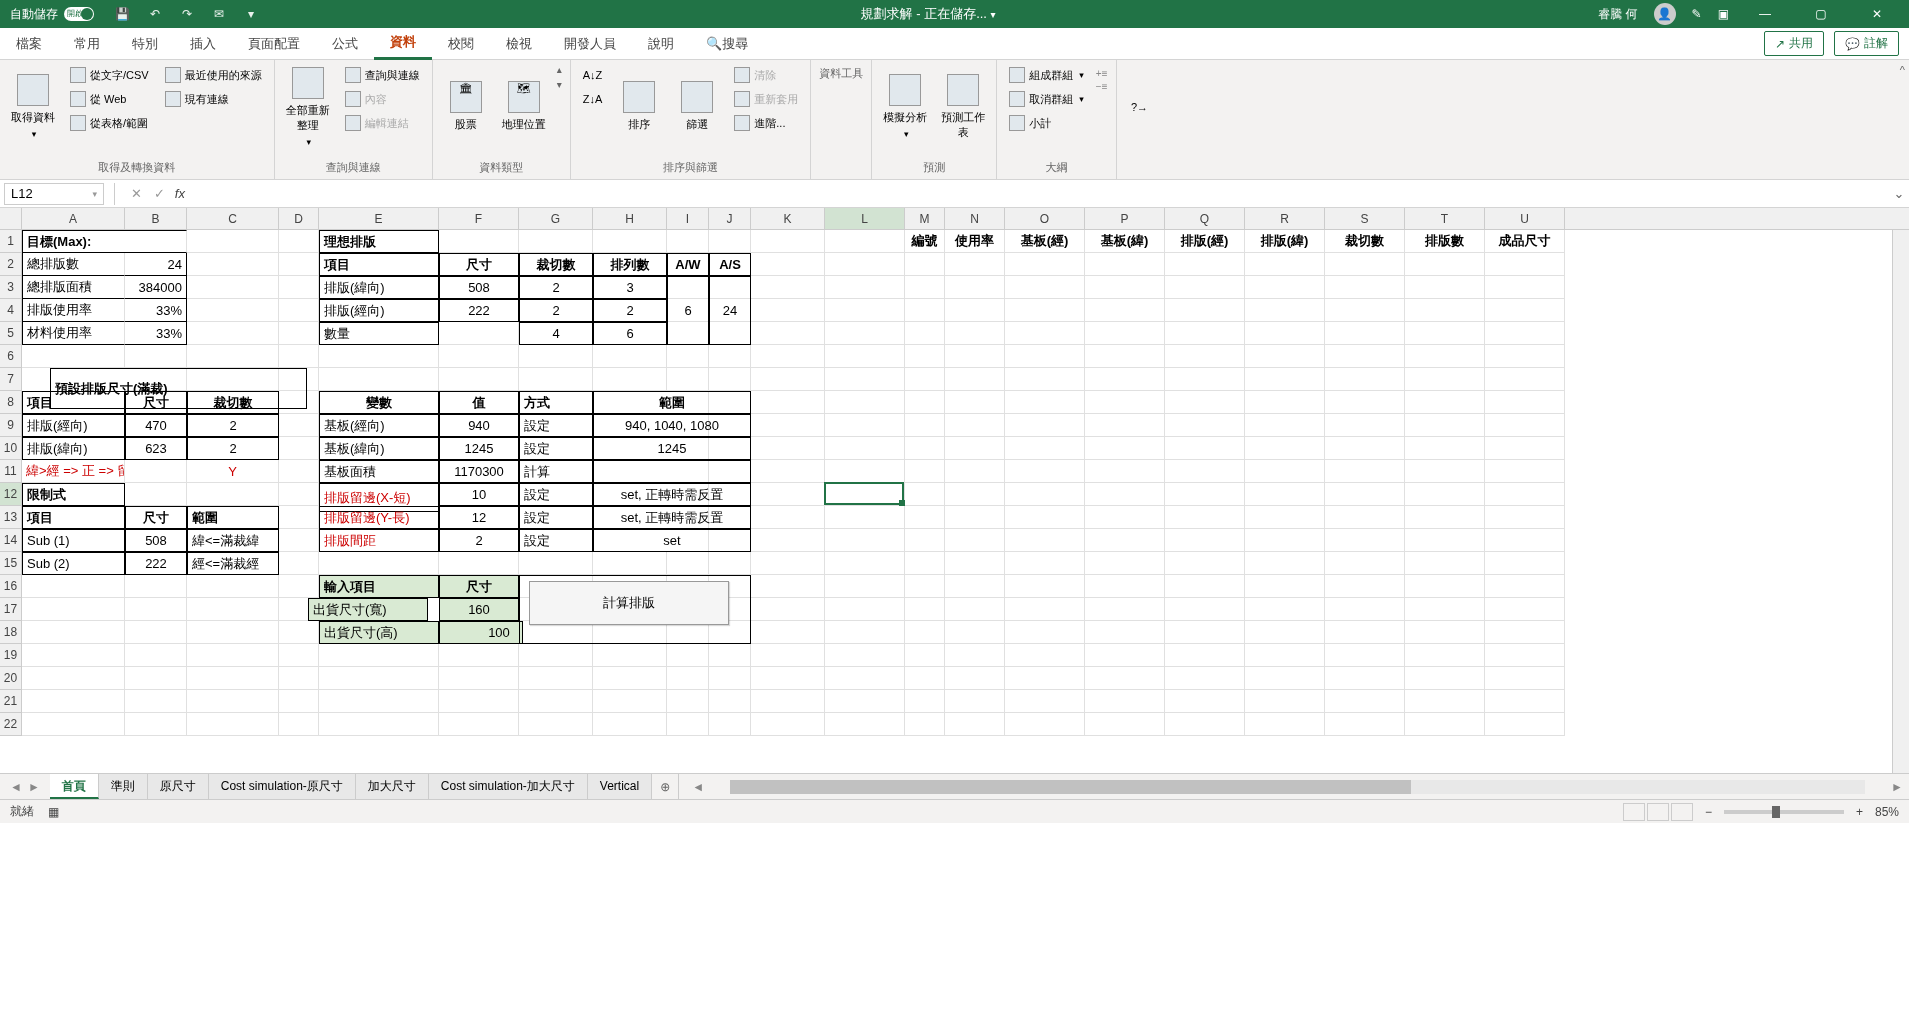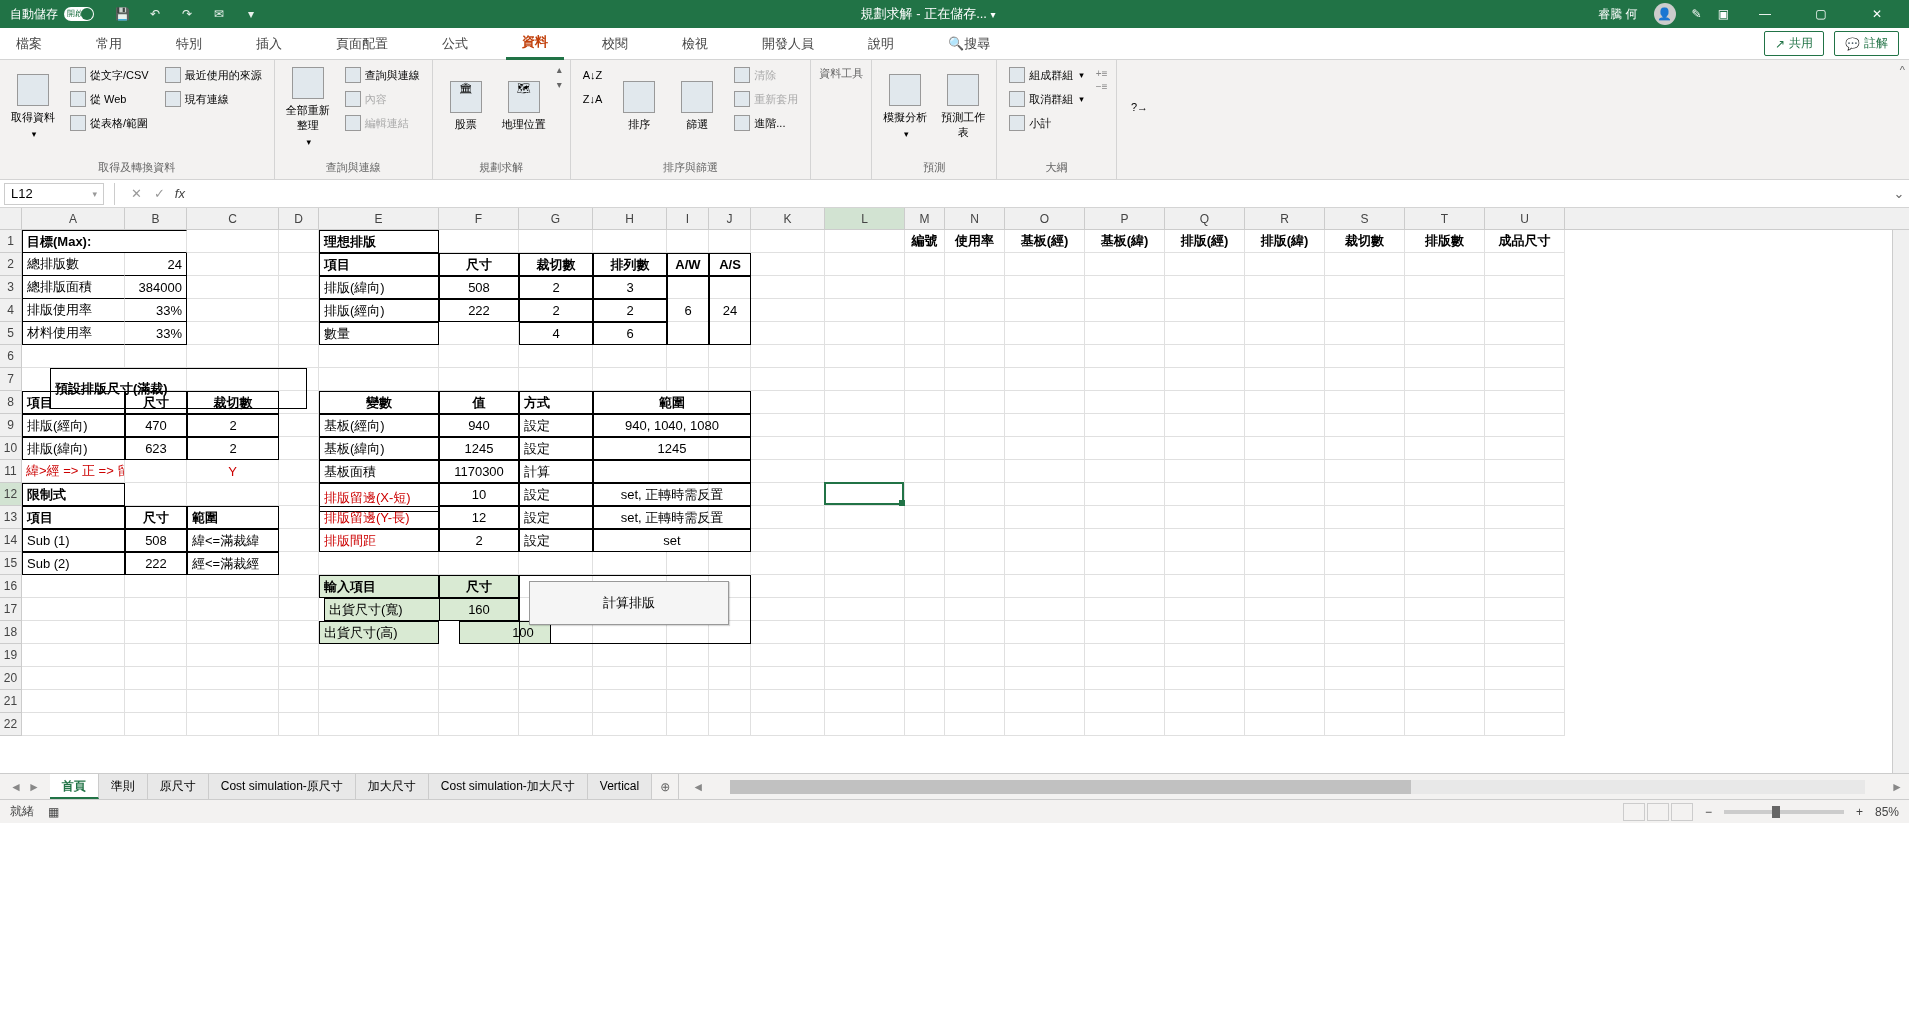--- a/index.html
+++ b/index.html
@@ -11,21 +11,21 @@
 .toggle { width: 30px; height: 14px; background: #fff; border-radius: 7px; position: relative; }
 .toggle::after { content: ''; position: absolute; right: 1px; top: 1px; width: 12px; height: 12px; background: #217346; border-radius: 50%; }
 .qat { display: flex; gap: 14px; padding: 0 10px; }
 .qat-icon { width: 18px; height: 18px; display: flex; align-items: center; justify-content: center; opacity: 0.9; }
 .title-center { flex: 1; text-align: center; font-size: 13px; }
 .title-right { display: flex; align-items: center; gap: 16px; padding: 0 12px; }
 .user-avatar { width: 22px; height: 22px; background: #ccc; border-radius: 50%; display: flex; align-items: center; justify-content: center; color:#666; }
 .win-btn { width: 40px; height: 28px; display: flex; align-items: center; justify-content: center; cursor: pointer; }
 
 
-.ribbon-tabs { height: 32px; background: #fff; border-bottom: 1px solid #d4d4d4; display: flex; align-items: center; gap: 22px; }
+.ribbon-tabs { height: 32px; background: #fff; border-bottom: 1px solid #d4d4d4; display: flex; align-items: center; }
 .tab { padding: 0 16px; height: 32px; display: flex; align-items: center; font-size: 13px; color: #444; cursor: pointer; }
 .tab.active { border-bottom: 3px solid #217346; font-weight: 600; color: #c2410c; }
 .tabs-right { margin-left: auto; display: flex; gap: 10px; padding-right: 10px; }
 .share-btn { border: 1px solid #217346; padding: 3px 10px; color: #217346; font-size: 12px; border-radius: 2px; display: flex; align-items: center; gap: 4px; }
 
 
 .ribbon { height: 120px; background: #f3f2f1; border-bottom: 1px solid #d4d4d4; display: flex; }
 .ribbon-group { border-right: 1px solid #d4d4d4; display: flex; flex-direction: column; padding: 4px 8px 2px; }
 .ribbon-group-body { flex: 1; display: flex; align-items: flex-start; gap: 8px; }
 .ribbon-group-label { text-align: center; font-size: 11px; color: #666; padding: 2px 0; }
@@ -206,21 +206,21 @@
         </div>
       <div class="ribbon-big-btn">
           <div class="ribbon-icon-lg">🗺</div>
           <span>地理位置</span>
         </div>
       <div style="display:flex;flex-direction:column;justify-content:center;gap:4px;font-size:10px;color:#666">
           <span>▴</span>
           <span>▾</span>
         </div>
     </div>
-    <div class="ribbon-group-label">規劃求解</div>
+    <div class="ribbon-group-label">資料類型</div>
   </div>
   <div class="ribbon-group">
     <div class="ribbon-group-body">
       <div class="ribbon-small-list">
         <div class="ribbon-small-btn">
             <span>A↓Z</span>
           </div>
         <div class="ribbon-small-btn">
             <span>Z↓A</span>
           </div>
@@ -809,24 +809,24 @@
       <div class="cell red b-all" style="left: 297px; top: 276px; width: 120px; height: 23px;">排版留邊(Y-長)</div>
       <div class="cell center b-all" style="left: 417px; top: 276px; width: 80px; height: 23px;">12</div>
       <div class="cell b-all" style="left: 497px; top: 276px; width: 74px; height: 23px;">設定</div>
       <div class="cell center b-all" style="left: 571px; top: 276px; width: 158px; height: 23px;">set, 正轉時需反置</div>
       <div class="cell red b-all" style="left: 297px; top: 299px; width: 120px; height: 23px;">排版間距</div>
       <div class="cell center b-all" style="left: 417px; top: 299px; width: 80px; height: 23px;">2</div>
       <div class="cell b-all" style="left: 497px; top: 299px; width: 74px; height: 23px;">設定</div>
       <div class="cell center b-all" style="left: 571px; top: 299px; width: 158px; height: 23px;">set</div>
       <div class="cell bold green-bg b-all" style="left: 297px; top: 345px; width: 120px; height: 23px;">輸入項目</div>
       <div class="cell bold center green-bg b-all" style="left: 417px; top: 345px; width: 80px; height: 23px;">尺寸</div>
-      <div class="cell green-bg b-all" style="left: 302px; top: 368px; width: 120px; height: 23px;">出貨尺寸(寬)</div>
+      <div class="cell green-bg b-all" style="left: 286px; top: 368px; width: 120px; height: 23px;">出貨尺寸(寬)</div>
       <div class="cell center green-bg b-all" style="left: 417px; top: 368px; width: 80px; height: 23px;">160</div>
       <div class="cell green-bg b-all" style="left: 297px; top: 391px; width: 120px; height: 23px;">出貨尺寸(高)</div>
-      <div class="cell center green-bg b-all" style="left: 437px; top: 391px; width: 92px; height: 23px; padding-left: 40px;">100</div>
+      <div class="cell center green-bg b-all" style="left: 417px; top: 391px; width: 84px; height: 23px; padding-left: 40px;">100</div>
       <div class="cell bold center" style="left: 883px; top: 0px; width: 40px; height: 23px;">編號</div>
       <div class="cell bold center" style="left: 923px; top: 0px; width: 60px; height: 23px;">使用率</div>
       <div class="cell bold center" style="left: 983px; top: 0px; width: 80px; height: 23px;">基板(經)</div>
       <div class="cell bold center" style="left: 1063px; top: 0px; width: 80px; height: 23px;">基板(緯)</div>
       <div class="cell bold center" style="left: 1143px; top: 0px; width: 80px; height: 23px;">排版(經)</div>
       <div class="cell bold center" style="left: 1223px; top: 0px; width: 80px; height: 23px;">排版(緯)</div>
       <div class="cell bold center" style="left: 1303px; top: 0px; width: 80px; height: 23px;">裁切數</div>
       <div class="cell bold center" style="left: 1383px; top: 0px; width: 80px; height: 23px;">排版數</div>
       <div class="cell bold center" style="left: 1463px; top: 0px; width: 80px; height: 23px;">成品尺寸</div>
       <div class="cell center b-all" style="left: 645px; top: 46px; width: 42px; height: 69px;">6</div>

